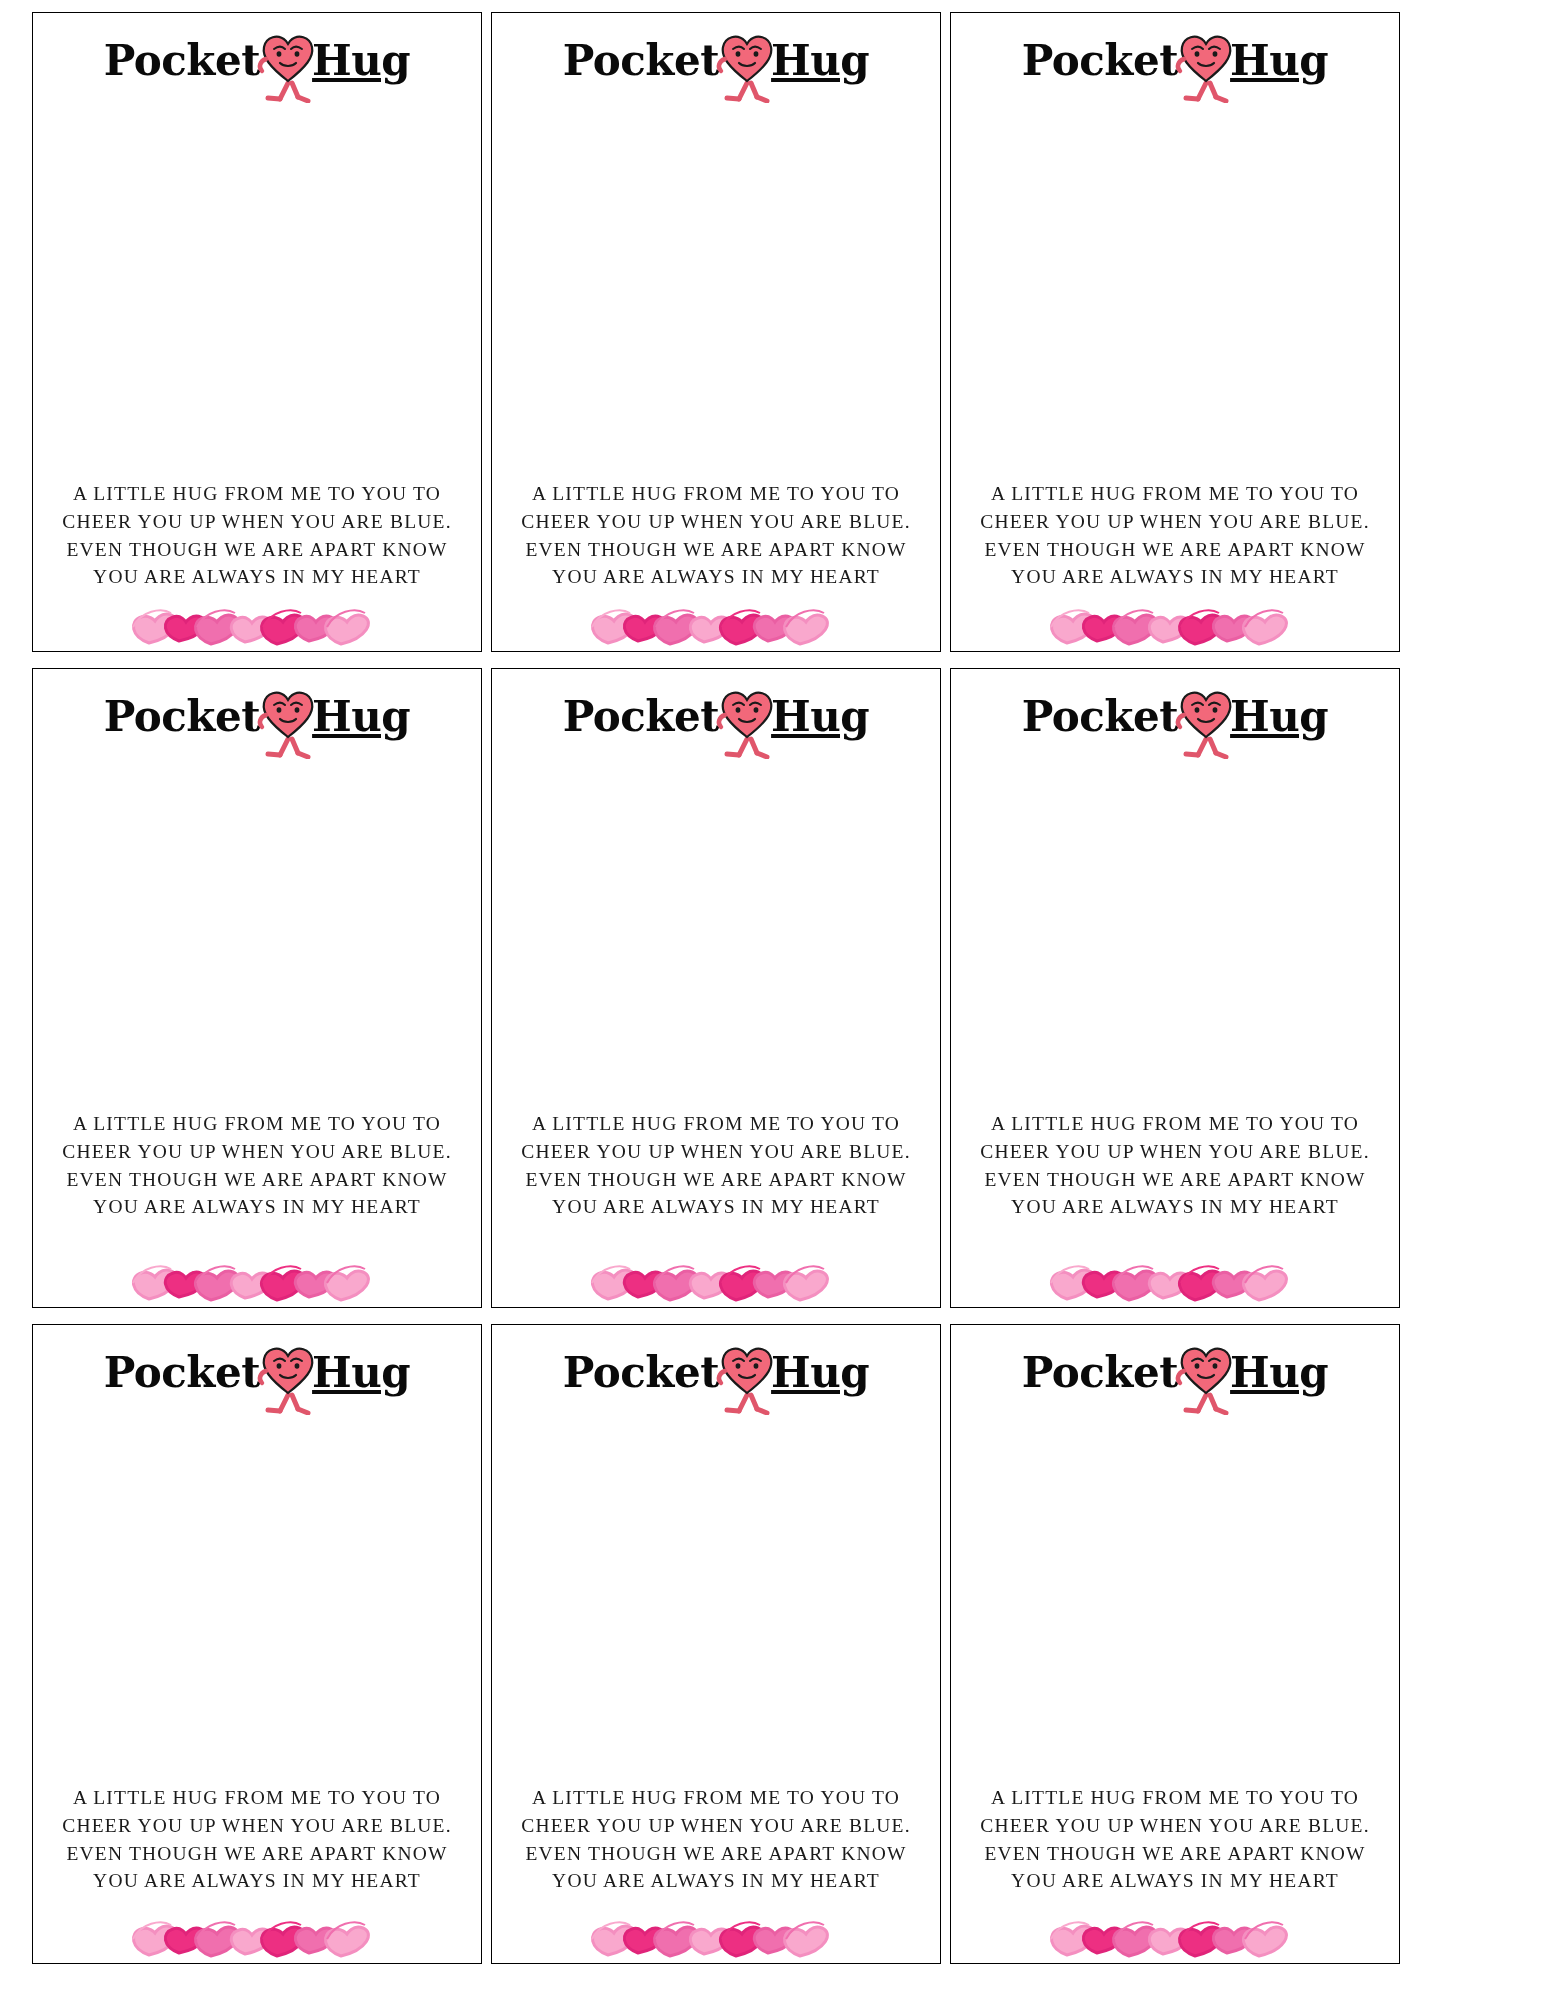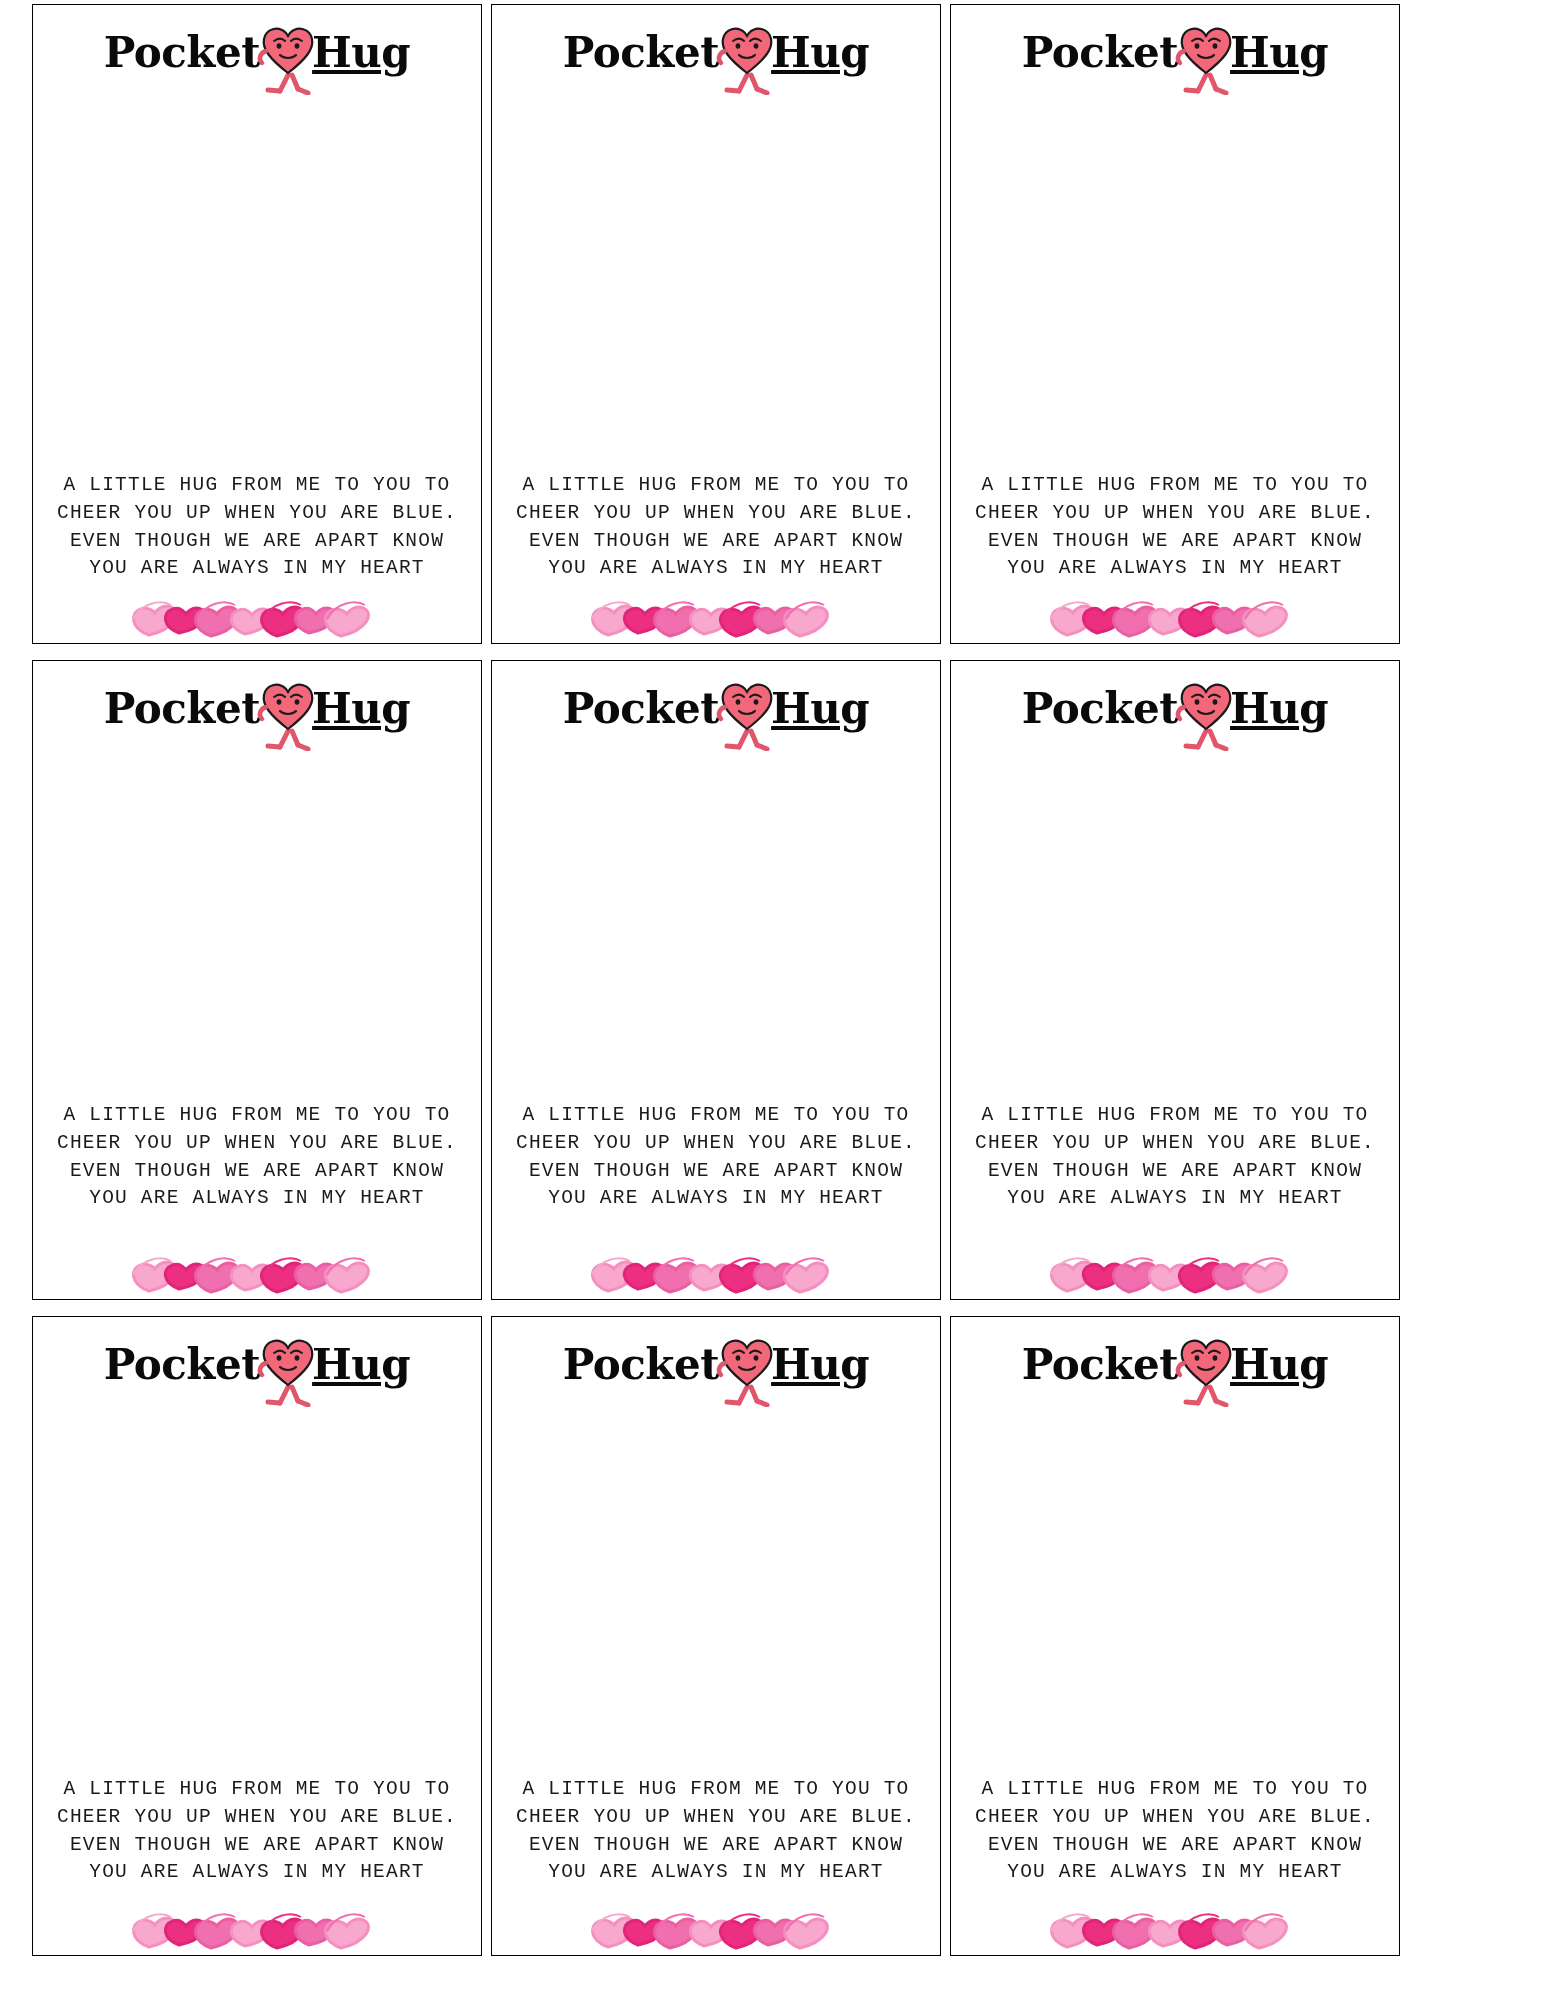--- a/index.html
+++ b/index.html
@@ -12,21 +12,21 @@
   }
   body {
     font-family: "Liberation Sans", sans-serif;
   }
   .sheet {
     width: 1545px;
     height: 2000px;
     position: relative;
     background: #ffffff;
     box-sizing: border-box;
-    padding: 4px 0 0 0;
+    padding: 12px 0 0 0;
   }
   .grid {
     display: grid;
     grid-template-columns: repeat(3, 450px);
     grid-template-rows: repeat(3, 640px);
     column-gap: 9px;
     row-gap: 16px;
     margin-left: 32px;
   }
   .card {
@@ -68,21 +68,21 @@
   }
   .logo-mark svg {
     position: absolute;
     left: 0;
     top: 0;
   }
   .spacer {
     flex: 1 1 auto;
   }
   .card-message {
-    font-family: Liberation Mono, monospace;
+    font-family: Liberation Serif, serif;
     font-size: 19.5px;
     letter-spacing: 1.2px;
     line-height: 1.42;
     text-align: center;
     color: #1a1a1a;
     text-transform: uppercase;
     padding: 0 22px;
     margin-bottom: 6px;
   }
   .hearts-band {

